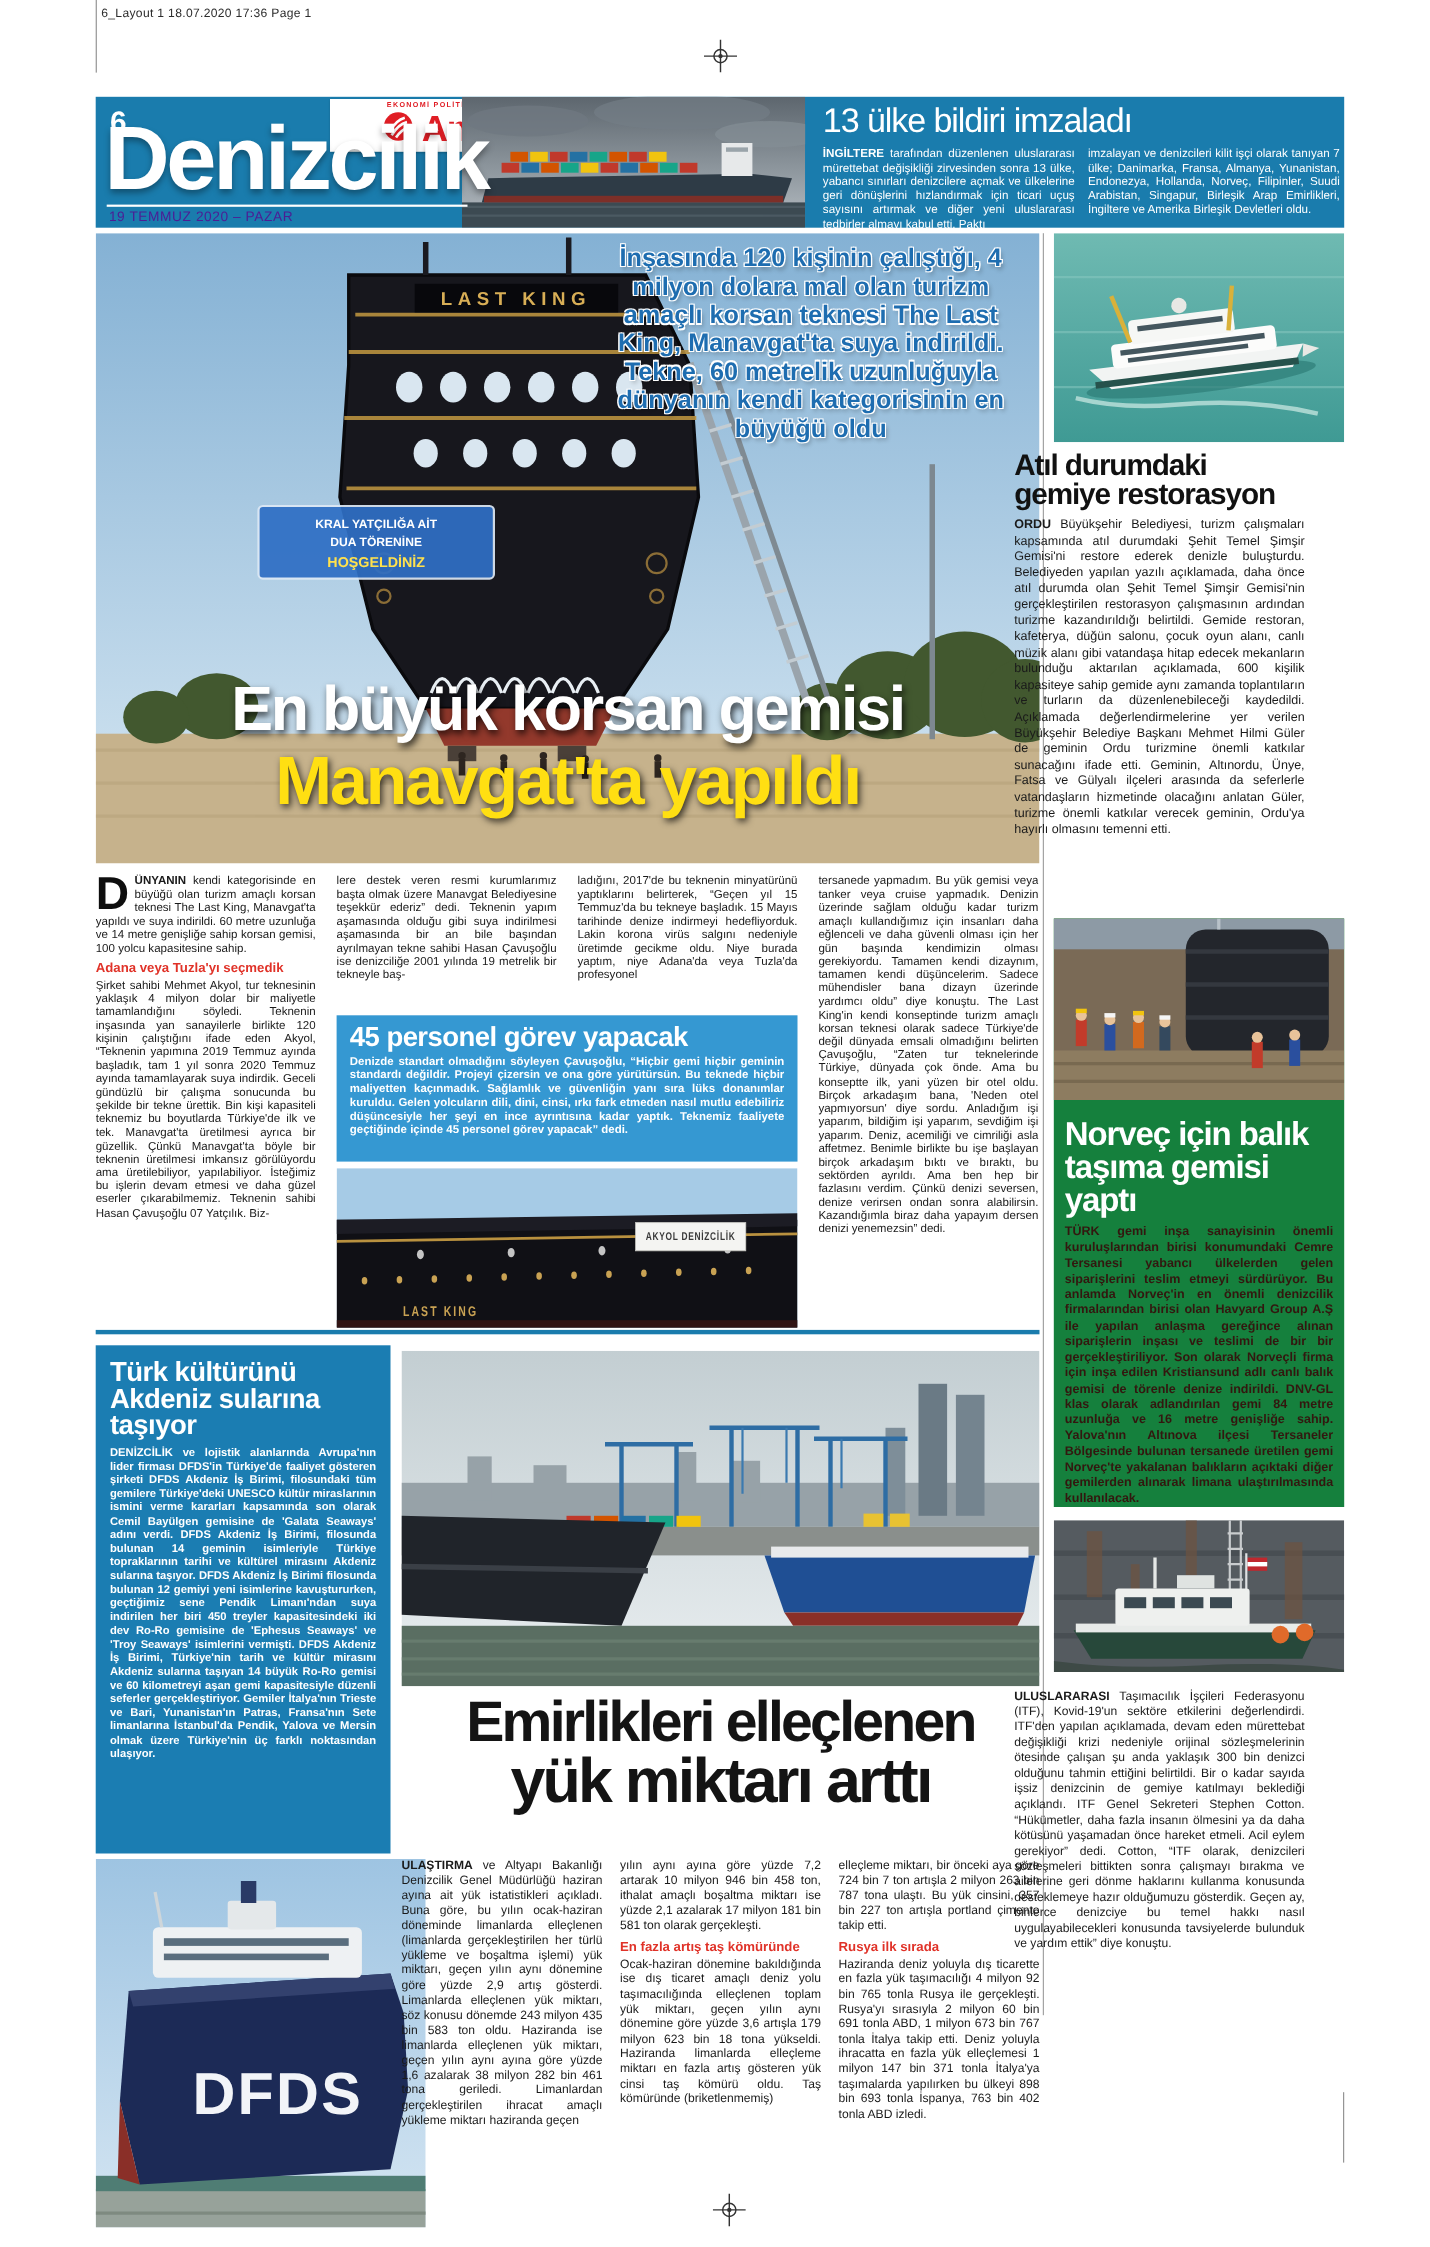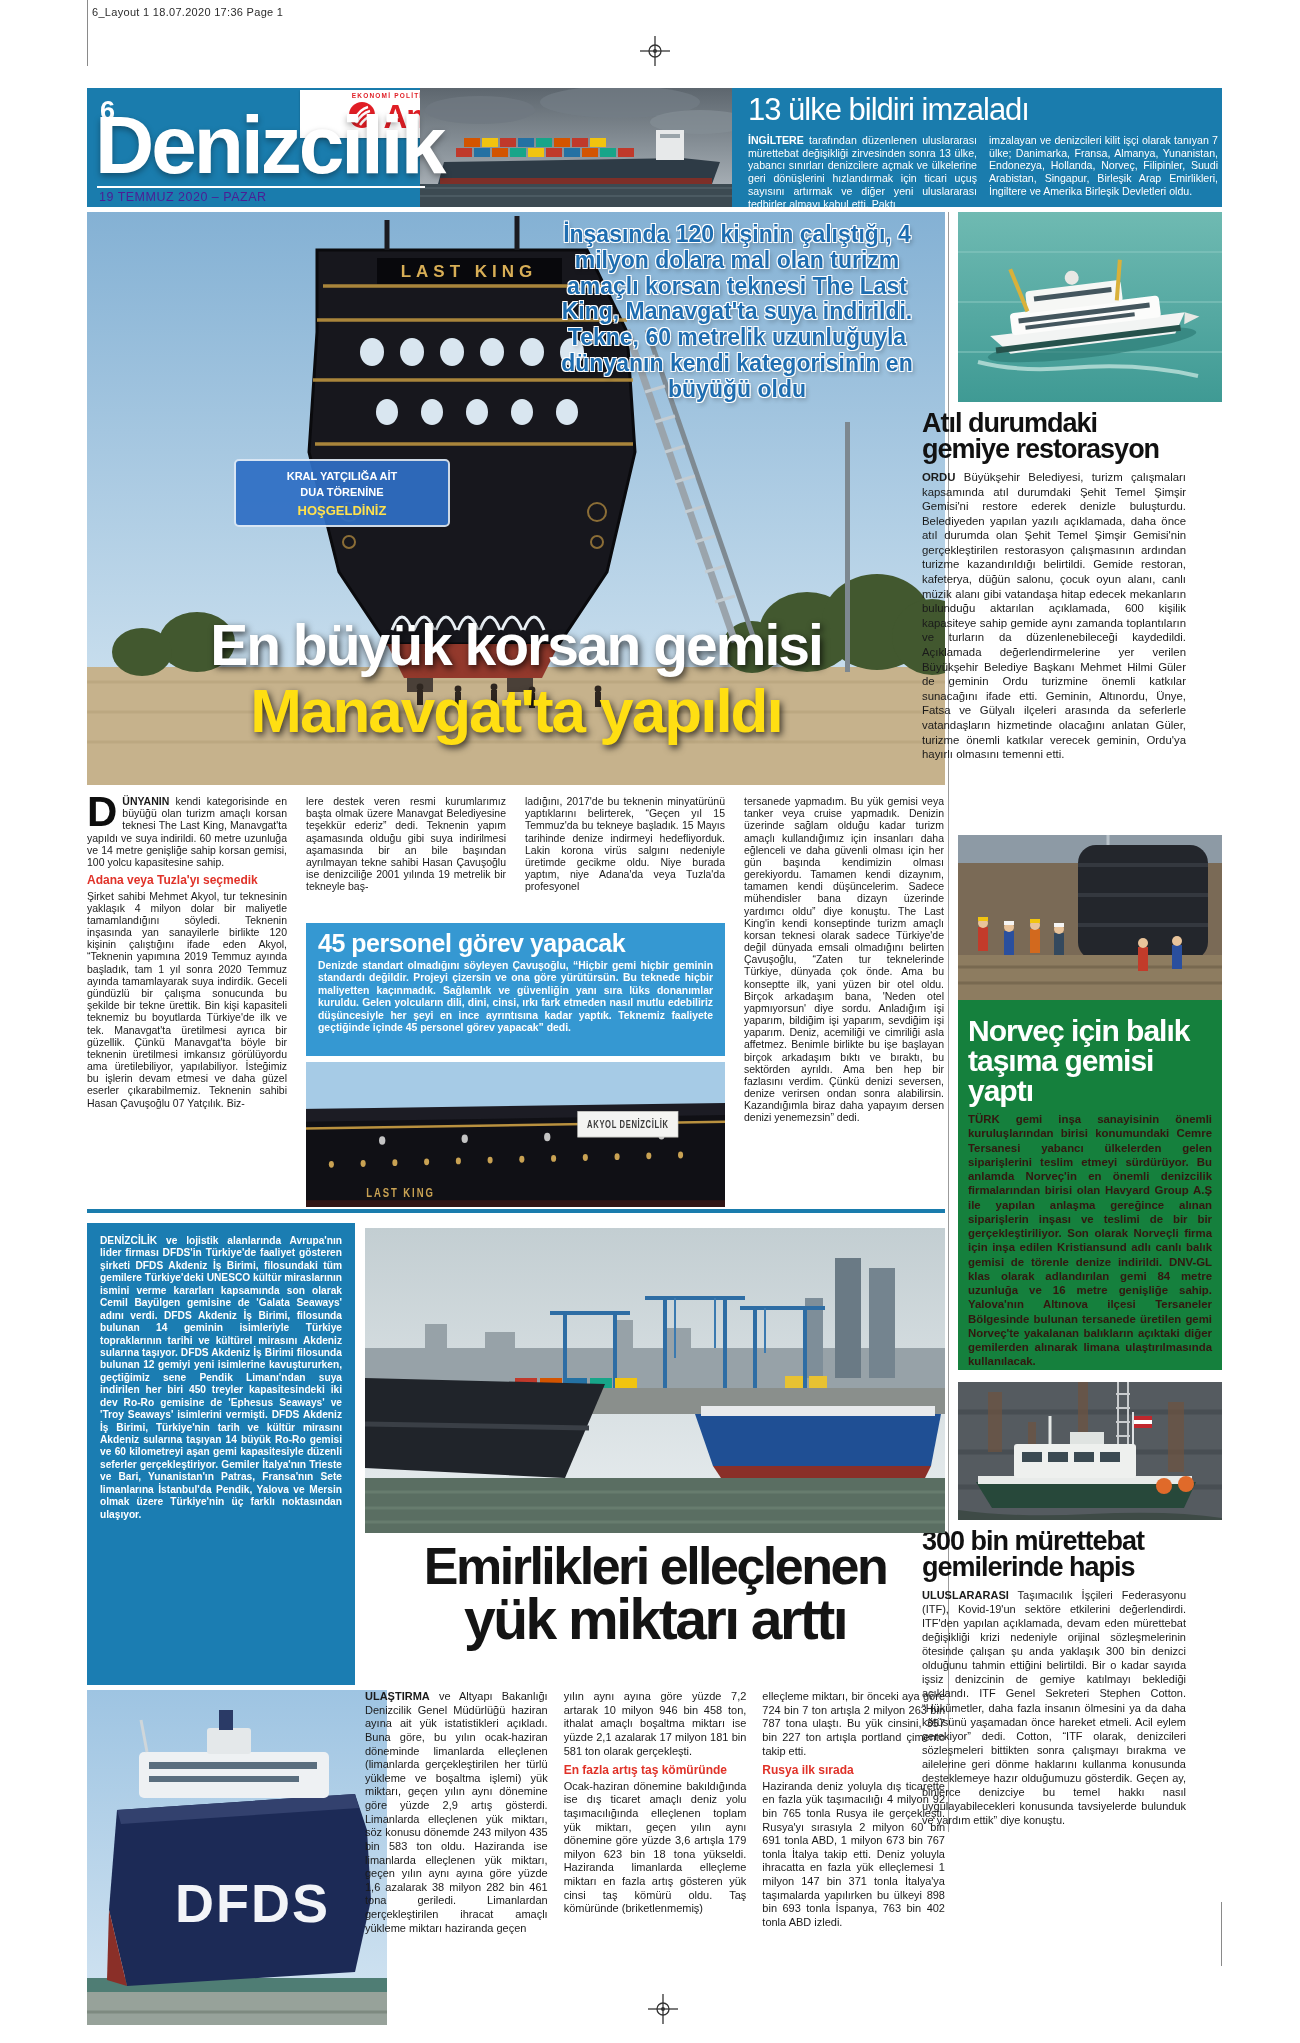--- a/index.html
+++ b/index.html
@@ -417,26 +417,30 @@
         <rect x="142" y="70" width="20" height="10"></rect>
       </g>
     <rect x="112" y="50" width="34" height="12" fill="#dfe3e1"></rect>
     <line x1="92" y1="62" x2="92" y2="34" stroke="#e5e8e6" stroke-width="3"></line>
     <circle cx="206" cy="104" r="8" fill="#e06a2a"></circle>
       <circle cx="228" cy="102" r="8" fill="#e06a2a"></circle>
     <path d="M0,128 q60,8 132,4 q80,-4 132,4 L264,138 L0,138 Z" fill="#3e4a46"></path>
   </svg>
 
   <div class="abs side" style="top:1528px;">
-    <h3 class="sideheadline">300 bin mürettebat gemilerinde hapis</h3>
     <p class="sidetext" style="margin-top:7px;font-size:11px;"><b class="leadin">ULUSLARARASI</b> <span>Taşımacılık İşçileri Federasyonu (ITF), Kovid-19'un sektöre etkilerini değerlendirdi. ITF'den yapılan açıklamada, devam eden mürettebat değişikliği krizi nedeniyle orijinal sözleşmelerinin ötesinde çalışan şu anda yaklaşık 300 bin denizci olduğunu tahmin ettiğini belirtildi. Bir o kadar sayıda işsiz denizcinin de gemiye katılmayı beklediği açıklandı. ITF Genel Sekreteri Stephen Cotton. “Hükümetler, daha fazla insanın ölmesini ya da daha kötüsünü yaşamadan önce hareket etmeli. Acil eylem gerekiyor” dedi. Cotton, “ITF olarak, denizcileri sözleşmeleri bittikten sonra çalışmayı bırakma ve ailelerine geri dönme haklarını kullanma konusunda desteklemeye hazır olduğumuzu gösterdik. Geçen ay, binlerce denizciye bu temel hakkı nasıl uygulayabilecekleri konusunda tavsiyelerde bulunduk ve yardım ettik” diye konuştu.</span></p>
   </div>
 
   <div class="abs bluepanel">
     <div class="inner">
+      <h3>
+        <span>Türk kültürünü</span><br>
+        <span>Akdeniz sularına</span><br>
+        <span>taşıyor</span>
+      </h3>
       <p><b class="leadin">DENİZCİLİK</b> <span>ve lojistik alanlarında Avrupa'nın lider firması DFDS'in Türkiye'de faaliyet gösteren şirketi DFDS Akdeniz İş Birimi, filosundaki tüm gemilere Türkiye'deki UNESCO kültür miraslarının ismini verme kararları kapsamında son olarak Cemil Bayülgen gemisine de 'Galata Seaways' adını verdi. DFDS Akdeniz İş Birimi, filosunda bulunan 14 geminin isimleriyle Türkiye topraklarının tarihi ve kültürel mirasını Akdeniz sularına taşıyor. DFDS Akdeniz İş Birimi filosunda bulunan 12 gemiyi yeni isimlerine kavuştururken, geçtiğimiz sene Pendik Limanı'ndan suya indirilen her biri 450 treyler kapasitesindeki iki dev Ro-Ro gemisine de 'Ephesus Seaways' ve 'Troy Seaways' isimlerini vermişti. DFDS Akdeniz İş Birimi, Türkiye'nin tarih ve kültür mirasını Akdeniz sularına taşıyan 14 büyük Ro-Ro gemisi ve 60 kilometreyi aşan gemi kapasitesiyle düzenli seferler gerçekleştiriyor. Gemiler İtalya'nın Trieste ve Bari, Yunanistan'ın Patras, Fransa'nın Sete limanlarına İstanbul'da Pendik, Yalova ve Mersin olmak üzere Türkiye'nin üç farklı noktasından ulaşıyor.</span></p>
     </div>
   </div>
 
   <svg class="abs dfdsphoto" viewBox="0 0 300 335" preserveAspectRatio="none">
     <defs>
         <linearGradient id="dsky" x1="0" y1="0" x2="0" y2="1">
       <stop offset="0" stop-color="#9ec4e2"></stop>
           <stop offset="1" stop-color="#d4e5f2"></stop>
         </linearGradient>

